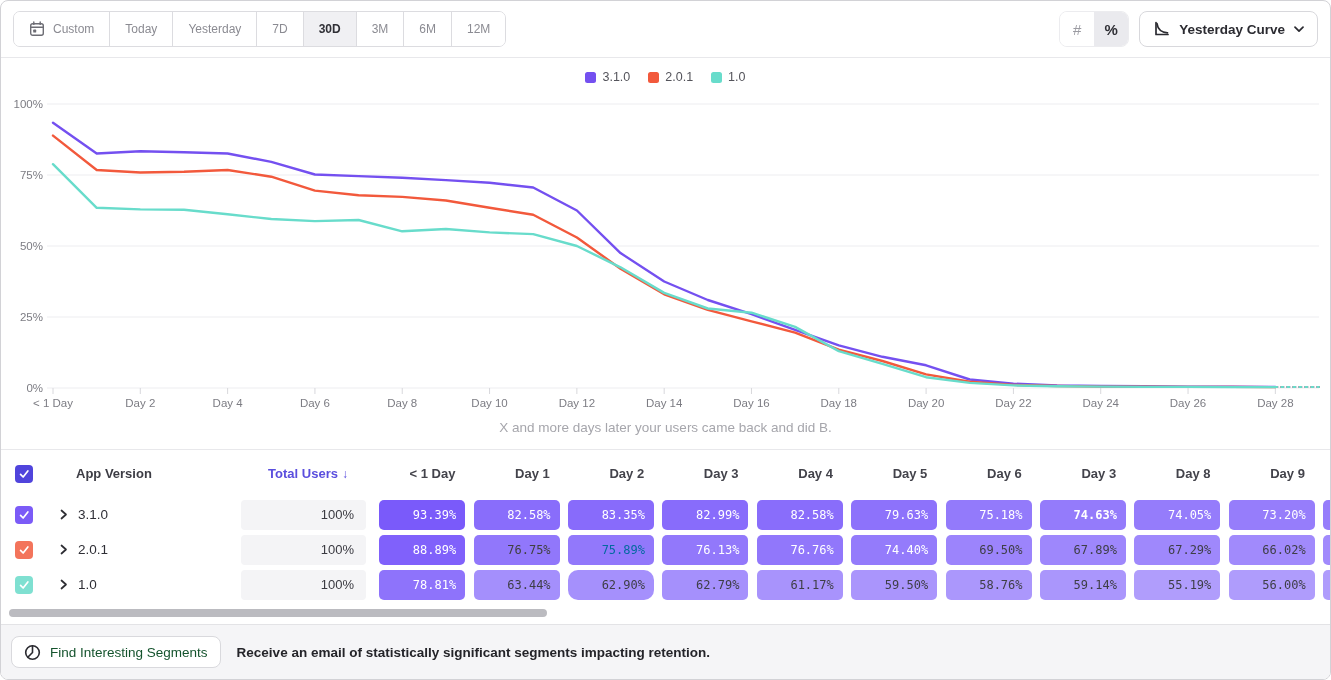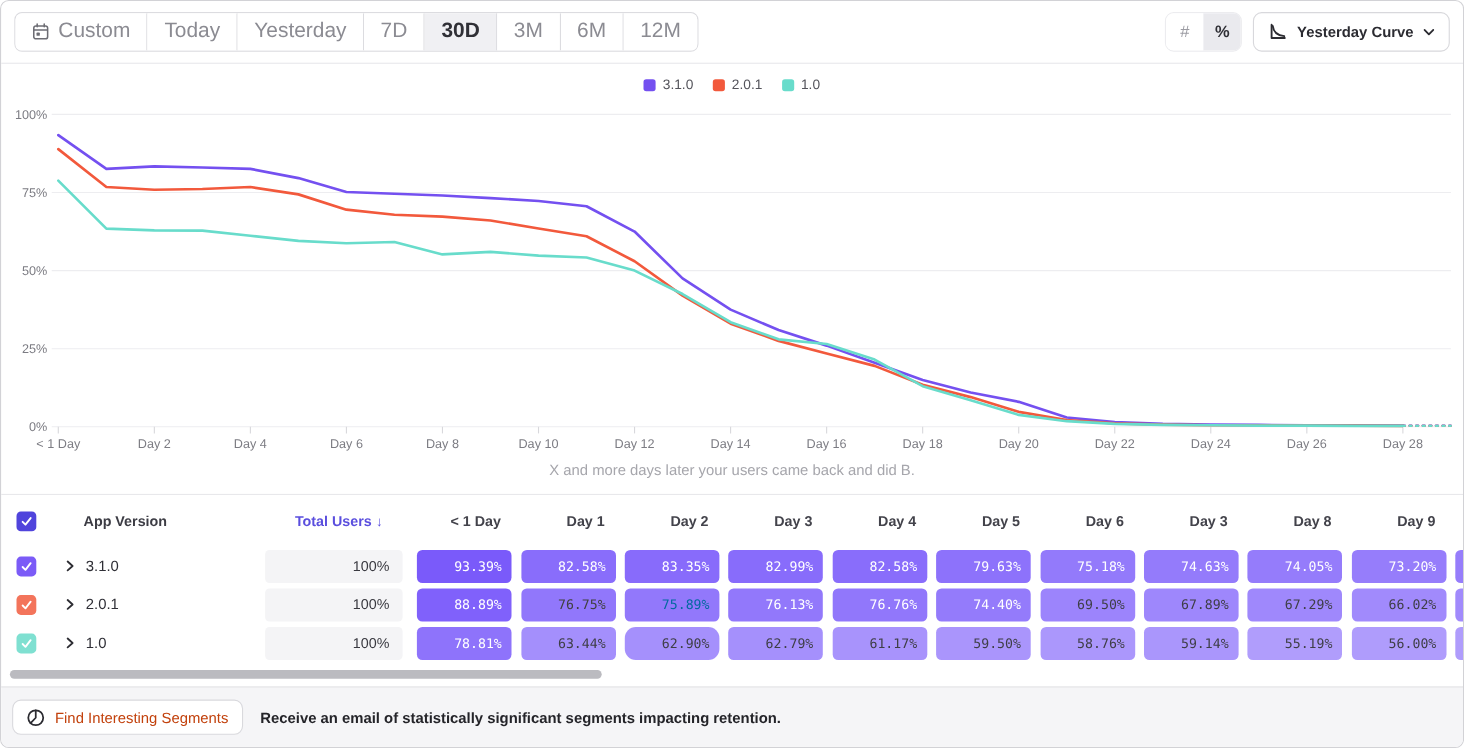--- a/index.html
+++ b/index.html
@@ -1,20 +1,20 @@
 <!DOCTYPE html>
 <html><head>
 <meta charset="utf-8">
 <style>
   html,body{margin:0;padding:0;background:#fff;font-family:"Liberation Sans",sans-serif;}
   .app{width:1331px;height:680px;box-sizing:border-box;border:1px solid #d2d2d6;border-radius:8px;overflow:hidden;background:#fff;display:flex;flex-direction:column;}
   
   .toolbar{height:57px;flex:0 0 auto;display:flex;align-items:center;justify-content:space-between;padding:0 12px;border-bottom:1px solid #e8e8eb;box-sizing:border-box;}
   .ranges{display:flex;height:36px;border:1px solid #dcdce0;border-radius:7px;overflow:hidden;box-sizing:border-box;}
-  .range{display:flex;align-items:center;gap:8px;padding:0 15px;font-size:19px;color:#8b8b92;background:#fff;border:none;border-right:1px solid #dcdce0;cursor:pointer;font-family:inherit;white-space:nowrap;}
+  .range{display:flex;align-items:center;gap:8px;padding:0 15px;font-size:12px;color:#8b8b92;background:#fff;border:none;border-right:1px solid #dcdce0;cursor:pointer;font-family:inherit;white-space:nowrap;}
   .range:last-child{border-right:none;}
   .range.sel{background:#f0f0f3;color:#303036;font-weight:700;}
   .toolbar-right{display:flex;align-items:center;gap:10px;}
   .value-toggle{display:flex;height:36px;border-radius:8px;overflow:hidden;border:1px solid #ececef;box-sizing:border-box;}
   .vbtn{width:34px;border:none;font-size:15px;display:flex;align-items:center;justify-content:center;cursor:pointer;font-family:inherit;}
   .vbtn.num{background:#fff;color:#9b9ba2;}
   .vbtn.pct{background:#eaeaee;color:#303036;font-weight:600;}
   .chart-type-btn{display:flex;align-items:center;gap:9px;height:36px;padding:0 13px;background:#fff;border:1px solid #d8d8dc;border-radius:8px;font-size:13.5px;font-weight:700;color:#2b2b31;cursor:pointer;font-family:inherit;}
   
   .chart-section{flex:0 0 auto;}
@@ -38,21 +38,21 @@
   .version-cell{gap:9px;}
   .expand-chevron{display:flex;cursor:pointer;margin-left:1px;}
   .version-label{font-size:13.5px;color:#2f2f36;}
   .total-pill{height:30px;flex:1;background:#f4f4f6;border-radius:4px;margin-right:9px;display:flex;align-items:center;justify-content:flex-end;padding-right:12px;font-size:13px;color:#3a3a41;box-sizing:border-box;}
   .pill{height:30px;flex:1;margin:0 4.2px;border-radius:5px;display:flex;align-items:center;justify-content:flex-end;padding-right:9px;font-family:"DejaVu Sans Mono",monospace;font-size:12px;box-sizing:border-box;cursor:pointer;white-space:nowrap;}
   .pill.sliver{margin-right:0;border-radius:5px 0 0 5px;}
   .scroll-zone{height:22px;position:relative;}
   .scroll-thumb{position:absolute;left:8px;top:7px;width:538px;height:8px;border-radius:4px;background:#bbbbc0;cursor:pointer;}
   
   .footer{flex:1;background:#f5f5f7;border-top:1px solid #e3e3e6;display:flex;align-items:center;gap:16px;padding:0 10px;}
-  .segments-btn{display:flex;align-items:center;gap:9px;height:32px;padding:0 12px;background:#fff;border:1px solid #d9d9dd;border-radius:8px;font-size:13.5px;color:#c2410c;cursor:pointer;font-family:inherit;white-space:nowrap;}
+  .segments-btn{display:flex;align-items:center;gap:9px;height:32px;padding:0 12px;background:#fff;border:1px solid #d9d9dd;border-radius:8px;font-size:13.5px;color:#14532d;cursor:pointer;font-family:inherit;white-space:nowrap;}
   .footer-msg{font-size:13.5px;font-weight:700;color:#242429;}
 </style>
 </head>
 <body>
 
 <div class="app">
 
   <div class="toolbar">
     <div class="ranges">
         <button class="range">
@@ -234,21 +234,21 @@
           <div class="cell">
             <div class="pill" style="background: rgba(112, 78, 250, 0.827); color: rgb(255, 255, 255);">82.58%</div>
           </div>
           <div class="cell">
             <div class="pill" style="background: rgba(112, 78, 250, 0.796); color: rgb(255, 255, 255);">79.63%</div>
           </div>
           <div class="cell">
             <div class="pill" style="background: rgba(112, 78, 250, 0.753); color: rgb(255, 255, 255);">75.18%</div>
           </div>
           <div class="cell">
-            <div class="pill" style="background: rgba(112, 78, 250, 0.745); color: rgb(255, 255, 255);">74.63%</div>
+            <div class="pill" style="background: rgba(112, 78, 250, 0.745); color: rgb(255, 255, 255); font-weight: bold;">74.63%</div>
           </div>
           <div class="cell">
             <div class="pill" style="background: rgba(112, 78, 250, 0.74); color: rgb(255, 255, 255);">74.05%</div>
           </div>
           <div class="cell">
             <div class="pill" style="background: rgba(112, 78, 250, 0.733); color: rgb(255, 255, 255);">73.20%</div>
           </div>
           <div class="cell">
             <div class="pill sliver" style="background: rgba(112, 78, 250, 0.733);"></div>
           </div>

